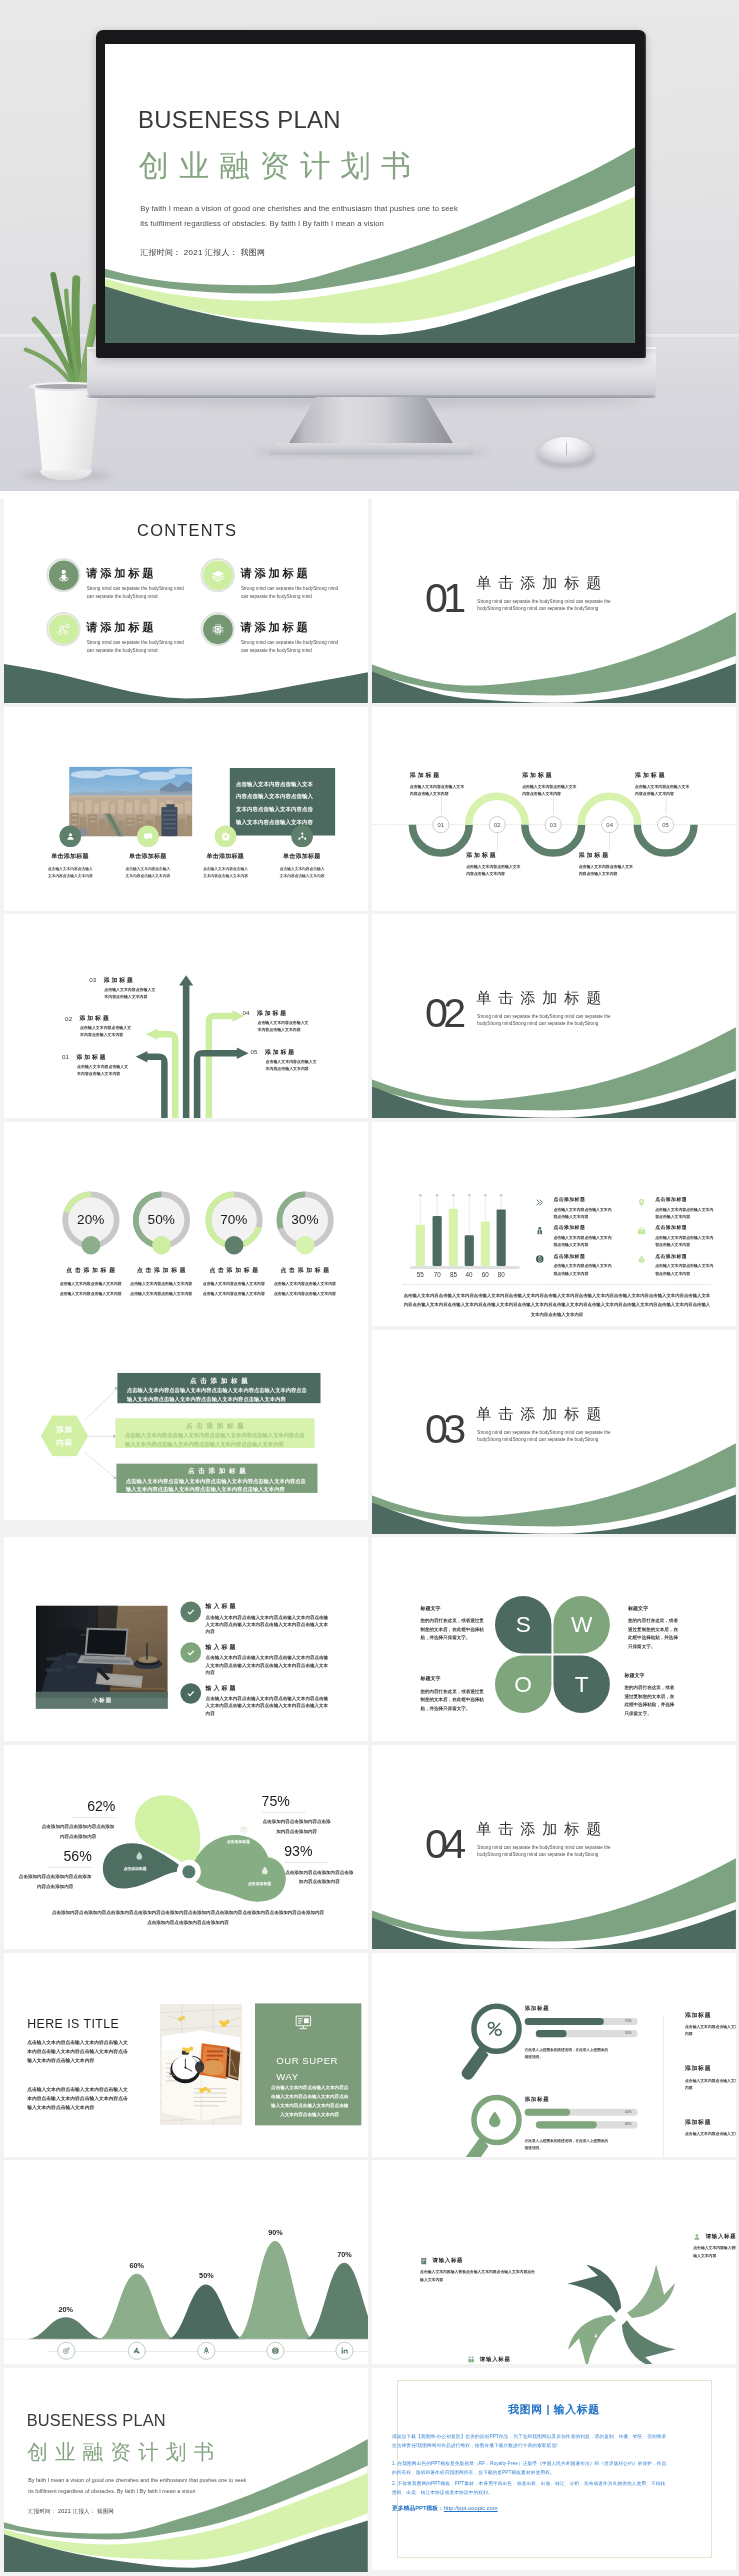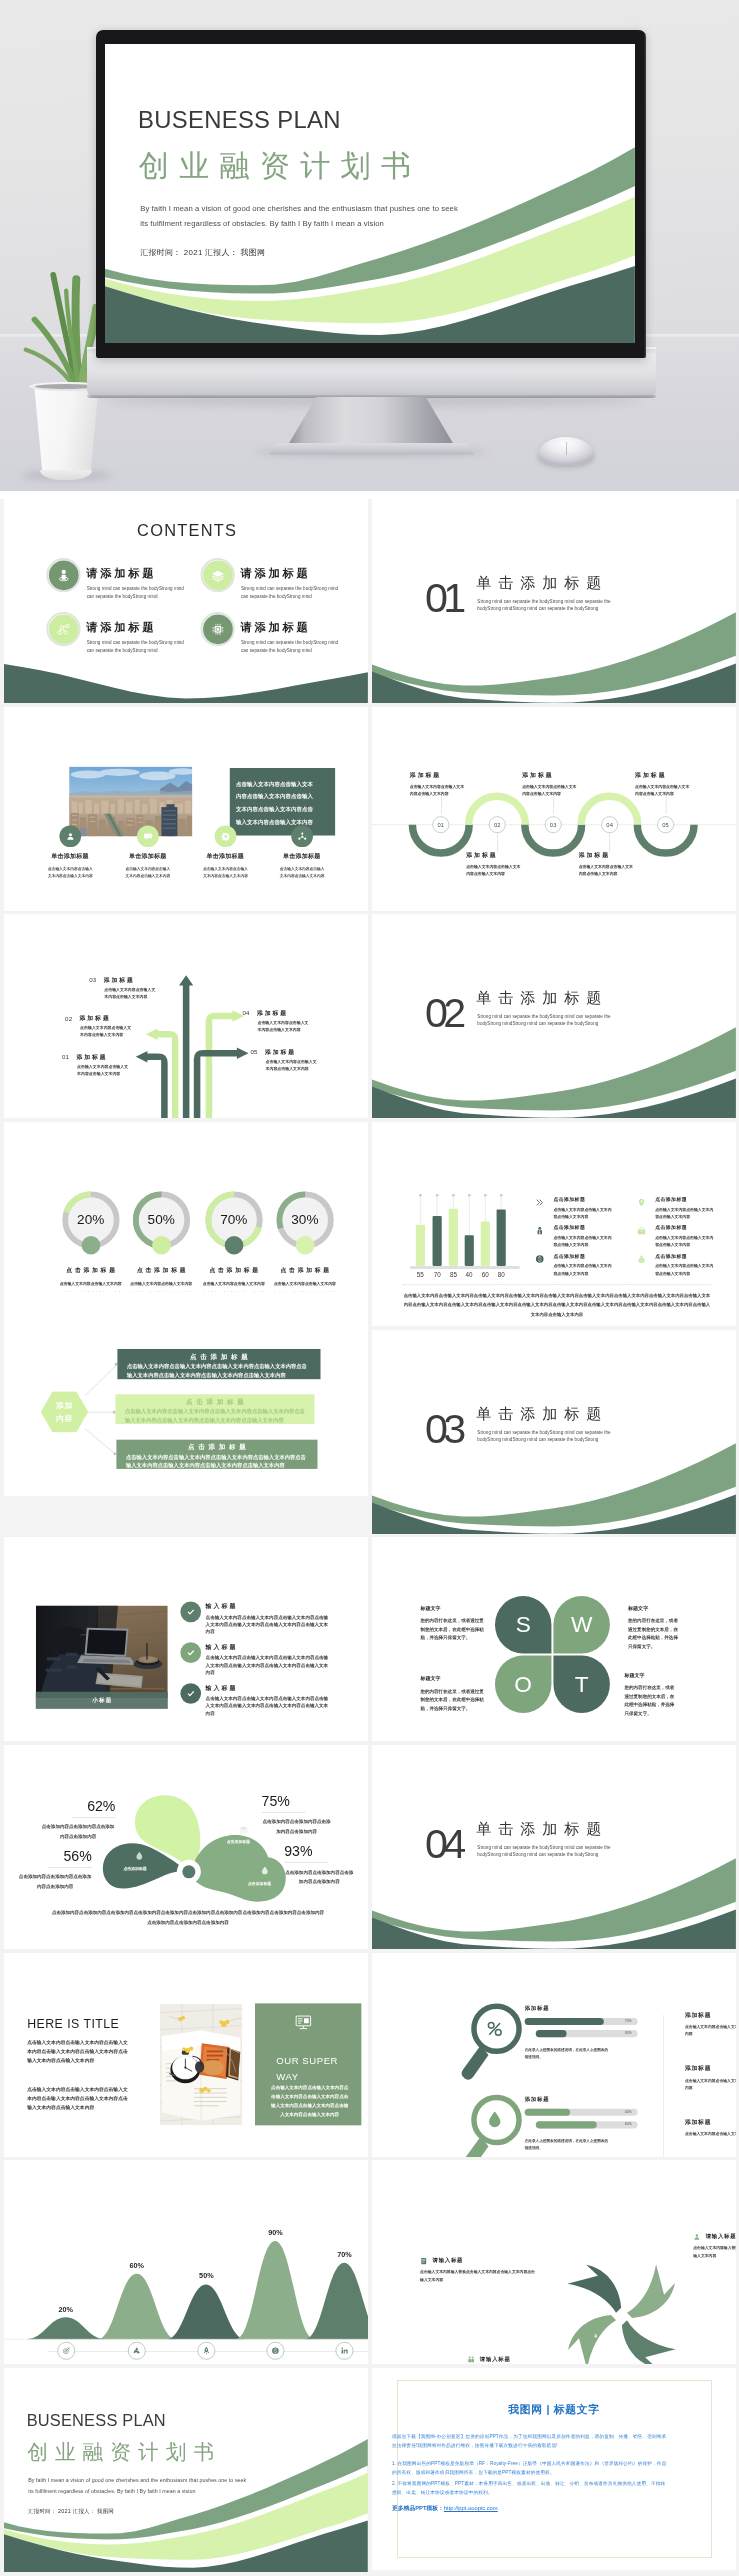--- a/index.html
+++ b/index.html
@@ -741,21 +741,21 @@
                 </g>
               </svg>
             </div>
  <div class="bi-h">点击添加标题</div>
  <div class="bi-p">点击输入文本内容点击输入文本内容点击输入文本内容</div>
           </div>
           <div class="bar-dot"></div>
           <div class="bar-foot">点击输入文本内容点击输入文本内容点击输入文本内容点击输入文本内容点击输入文本内容点击输入文本内容点击输入文本内容点击输入文本内容点击输入文本内容点击输入文本内容点击输入文本内容点击输入文本内容点击输入文本内容点击输入文本内容点击输入文本内容点击输入文本内容点击输入文本内容点击输入文本内容点击输入文本内容</div>
         </div>
       </div>
-      <div class="slide" style="left:3.6px;top:793px">
+      <div class="slide" style="left:3.6px;top:817px">
         <div class="sbase">
           <div class="hx-hub">
             <span>添加内容</span>
           </div>
           <svg style="position:absolute;left:0;top:0;width:722px;height:405px" viewBox="0 0 1000 560">
  <g stroke="#bcbcbc" stroke-width="1.2" fill="none">
   <path d="M222 285 L312 198"></path>
               <path d="M231 330 L306 330"></path>
               <path d="M222 375 L308 446"></path>
  </g>
@@ -1282,21 +1282,21 @@
             </svg>
   <div class="cv-en">BUSENESS PLAN</div>
   <div class="cv-cn">创业融资计划书</div>
   <div class="cv-sub">By faith I mean a vision of good one cherishes and the enthusiasm that pushes one to seek its fulfilment regardless of obstacles. By faith I By faith I mean a vision</div>
   <div class="cv-meta">汇报时间： 2021  汇报人： 我图网</div>
 </div>
         </div>
       </div>
       <div class="cp-box">
  <div class="cp-inner"></div>
- <div class="cp-title">我图网 | 标题文字</div>
+ <div class="cp-title">我图网 | 输入标题</div>
  <div class="cp-p" style="top:64px">感谢您下载【我图网-办公创意区】提供的原创PPT作品，为了您和我图网以及原创作者的利益，请勿复制、传播、销售、否则将承担法律责任!我图网将对作品进行维权，按照传播下载次数进行十倍的索取赔偿!</div>
  <div class="cp-p" style="top:91px">1. 在我图网出售的PPT模板是免版税类（RF：Royalty-Free）正版受《中国人民共和国著作法》和《世界版权公约》的保护，作品的所有权、版权和著作权归我图网所有，您下载的是PPT模板素材的使用权。</div>
  <div class="cp-p" style="top:111px">2. 不得将我图网的PPT模板、PPT素材，本身用于再出售、或者出租、出借、转让、分销、发布或者作为礼物供他人使用、不得转授权、出卖、转让本协议或者本协议中的权利。</div>
  <div class="cp-more"><span>更多精品PPT模板：</span><span class="u">http://ppt.ooopic.com</span></div>
 </div>
 </div>
 </div>
 
 
 </body></html>

